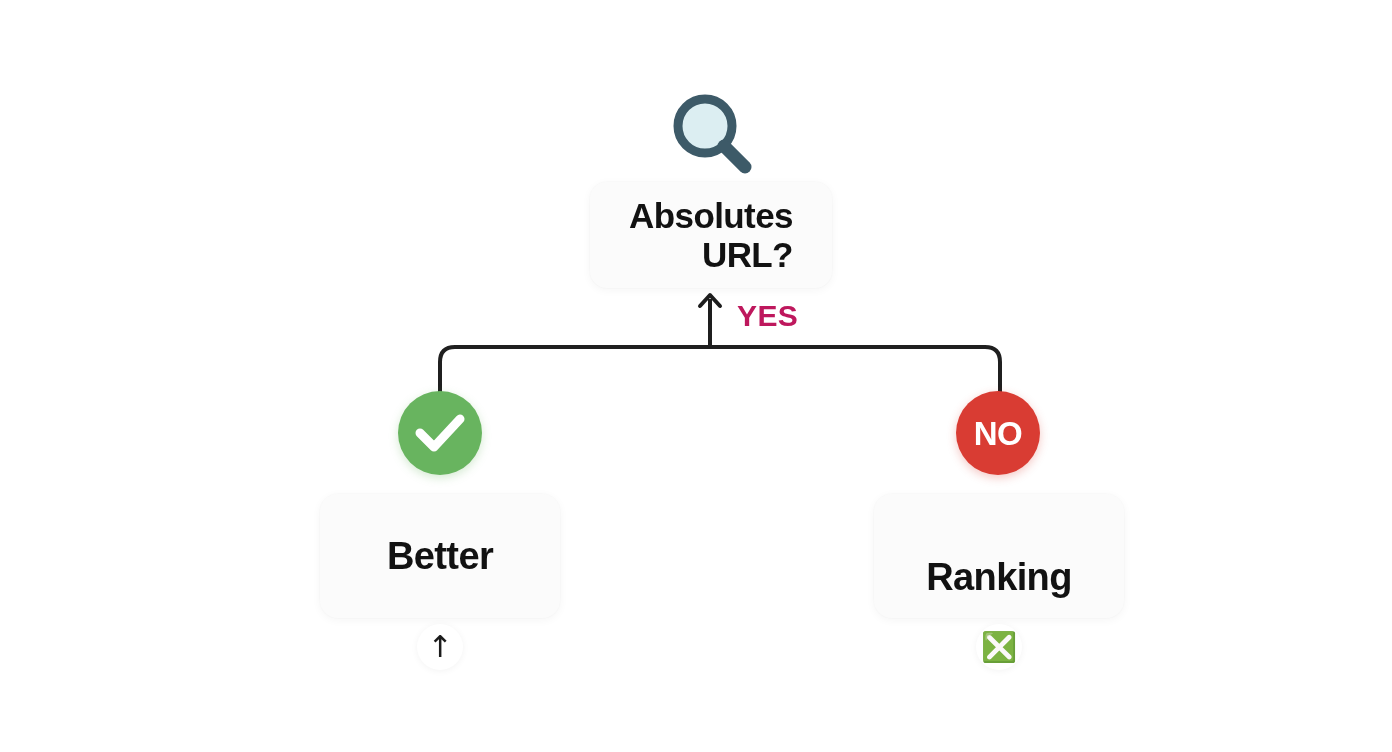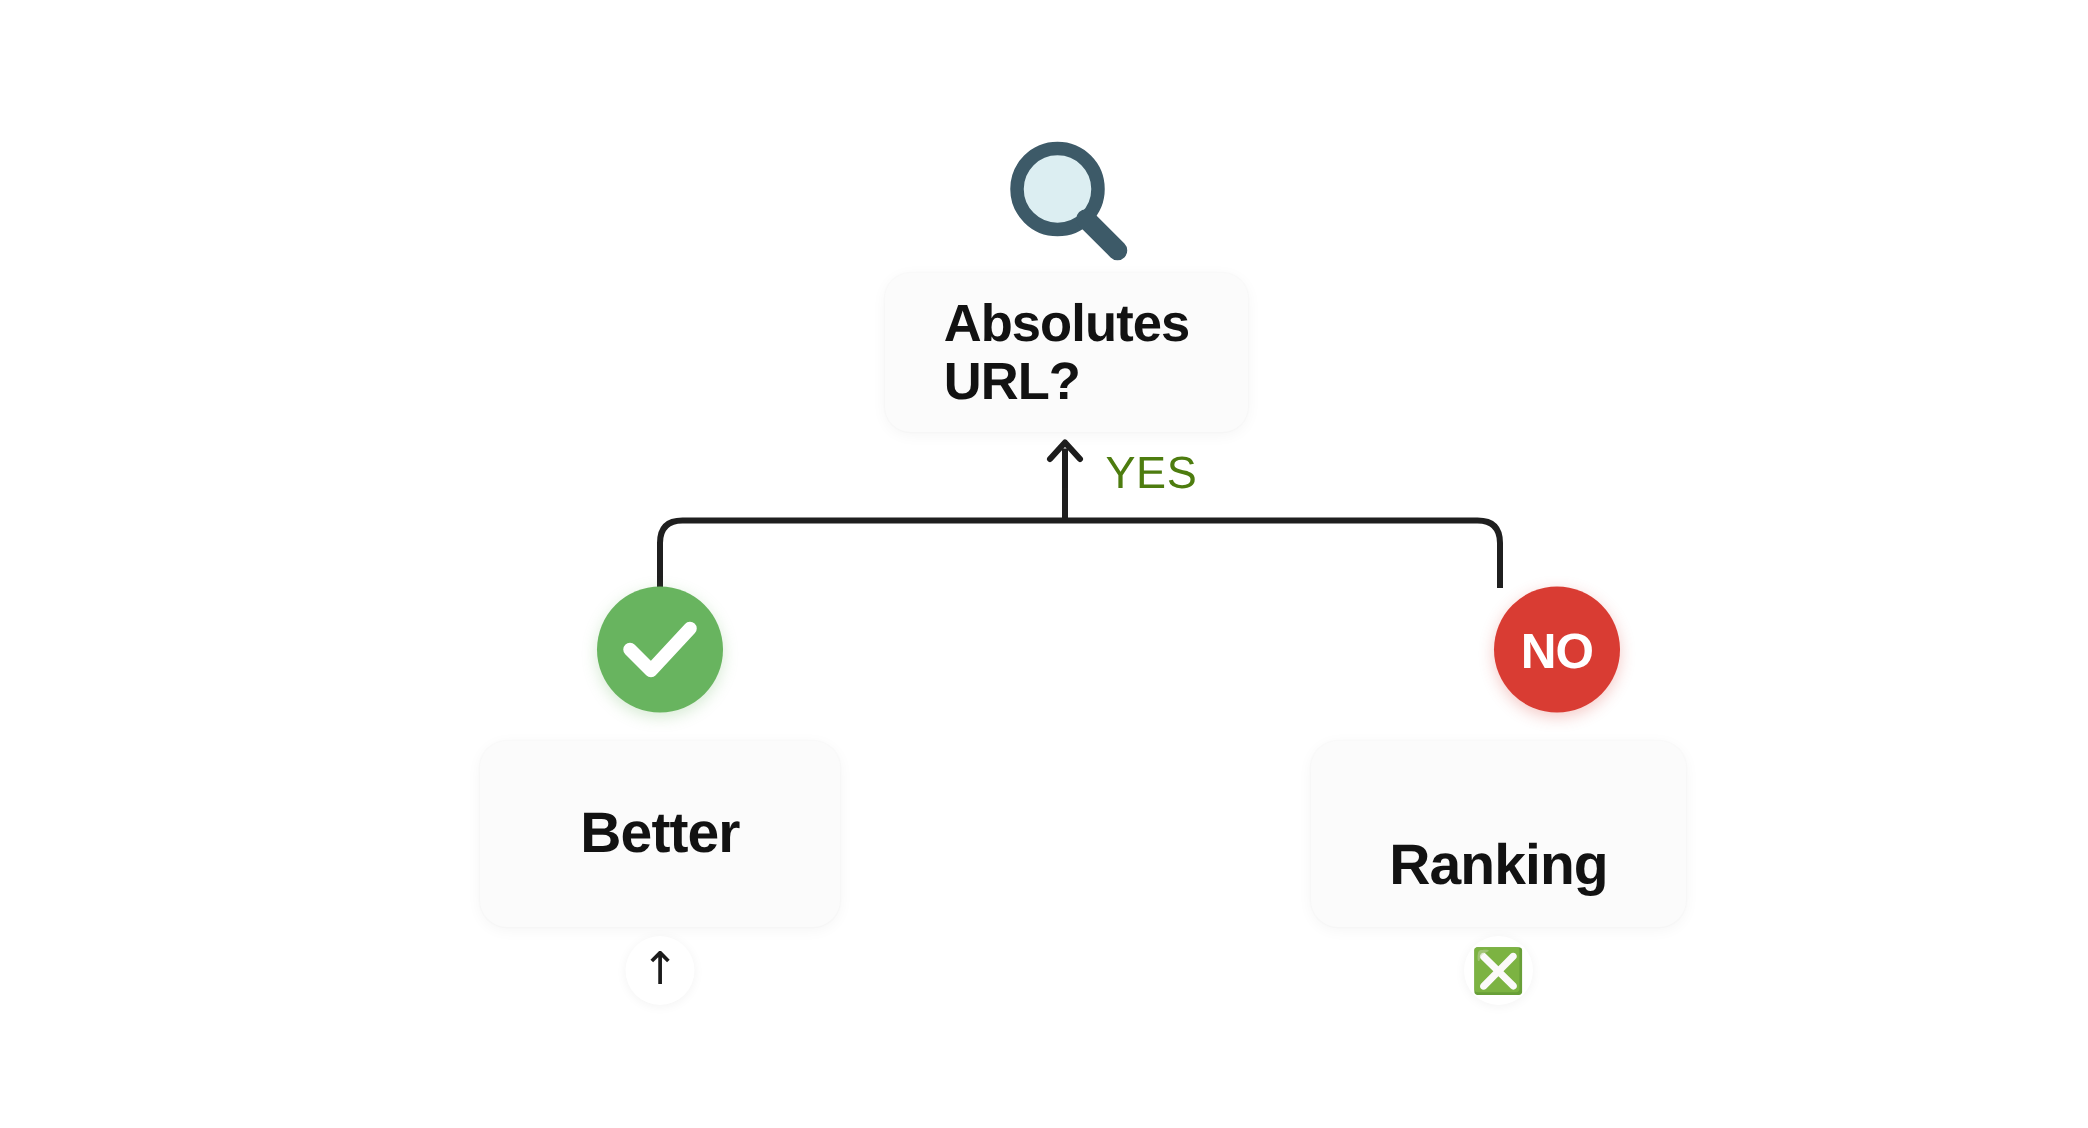--- a/index.html
+++ b/index.html
@@ -39,21 +39,21 @@
   .node-card {
     position: absolute;
     box-sizing: border-box;
     background: #fbfbfb;
     border-radius: 18px;
     box-shadow: 0 2px 10px rgba(0,0,0,0.045),
                 0 0 0 1px rgba(0,0,0,0.012);
     display: flex;
     align-items: center;
     justify-content: center;
-    text-align: left;
+    text-align: right;
   }
   .node-card .card-text {
     font-weight: bold;
     color: #121212;
     line-height: 1.12;
     letter-spacing: -0.6px;
   }
 
   
   #decision-card {
@@ -86,21 +86,21 @@
     align-items: center;
     justify-content: center;
   }
   #yes-circle {
     left: 398px;
     top: 391px;
     background: #68b45f;
     box-shadow: 0 3px 10px rgba(104,180,95,0.28);
   }
   #no-circle {
-    left: 996px;
+    left: 956px;
     top: 391px;
     background: #d93c33;
     box-shadow: 0 3px 10px rgba(217,60,51,0.28);
   }
   #no-circle .no-label {
     color: #ffffff;
     font-weight: bold;
     font-size: 33px;
     letter-spacing: -0.5px;
     line-height: 1;
@@ -154,22 +154,22 @@
     color: #8e1b17;
     font-family: "DejaVu Sans", sans-serif;
   }
 
   
   #yes-label {
     position: absolute;
     left: 737px;
     top: 301px;
     font-size: 30px;
-    font-weight: normal;
-    color: #4d7c0f;
+    font-weight: bold;
+    color: #be185d;
     letter-spacing: 0.4px;
     line-height: 1;
   }
 </style>
 </head>
 <body>
 
 <div id="canvas">
 
   <svg id="connectors" viewBox="0 0 1392 752" width="1392" height="752" aria-hidden="true">

